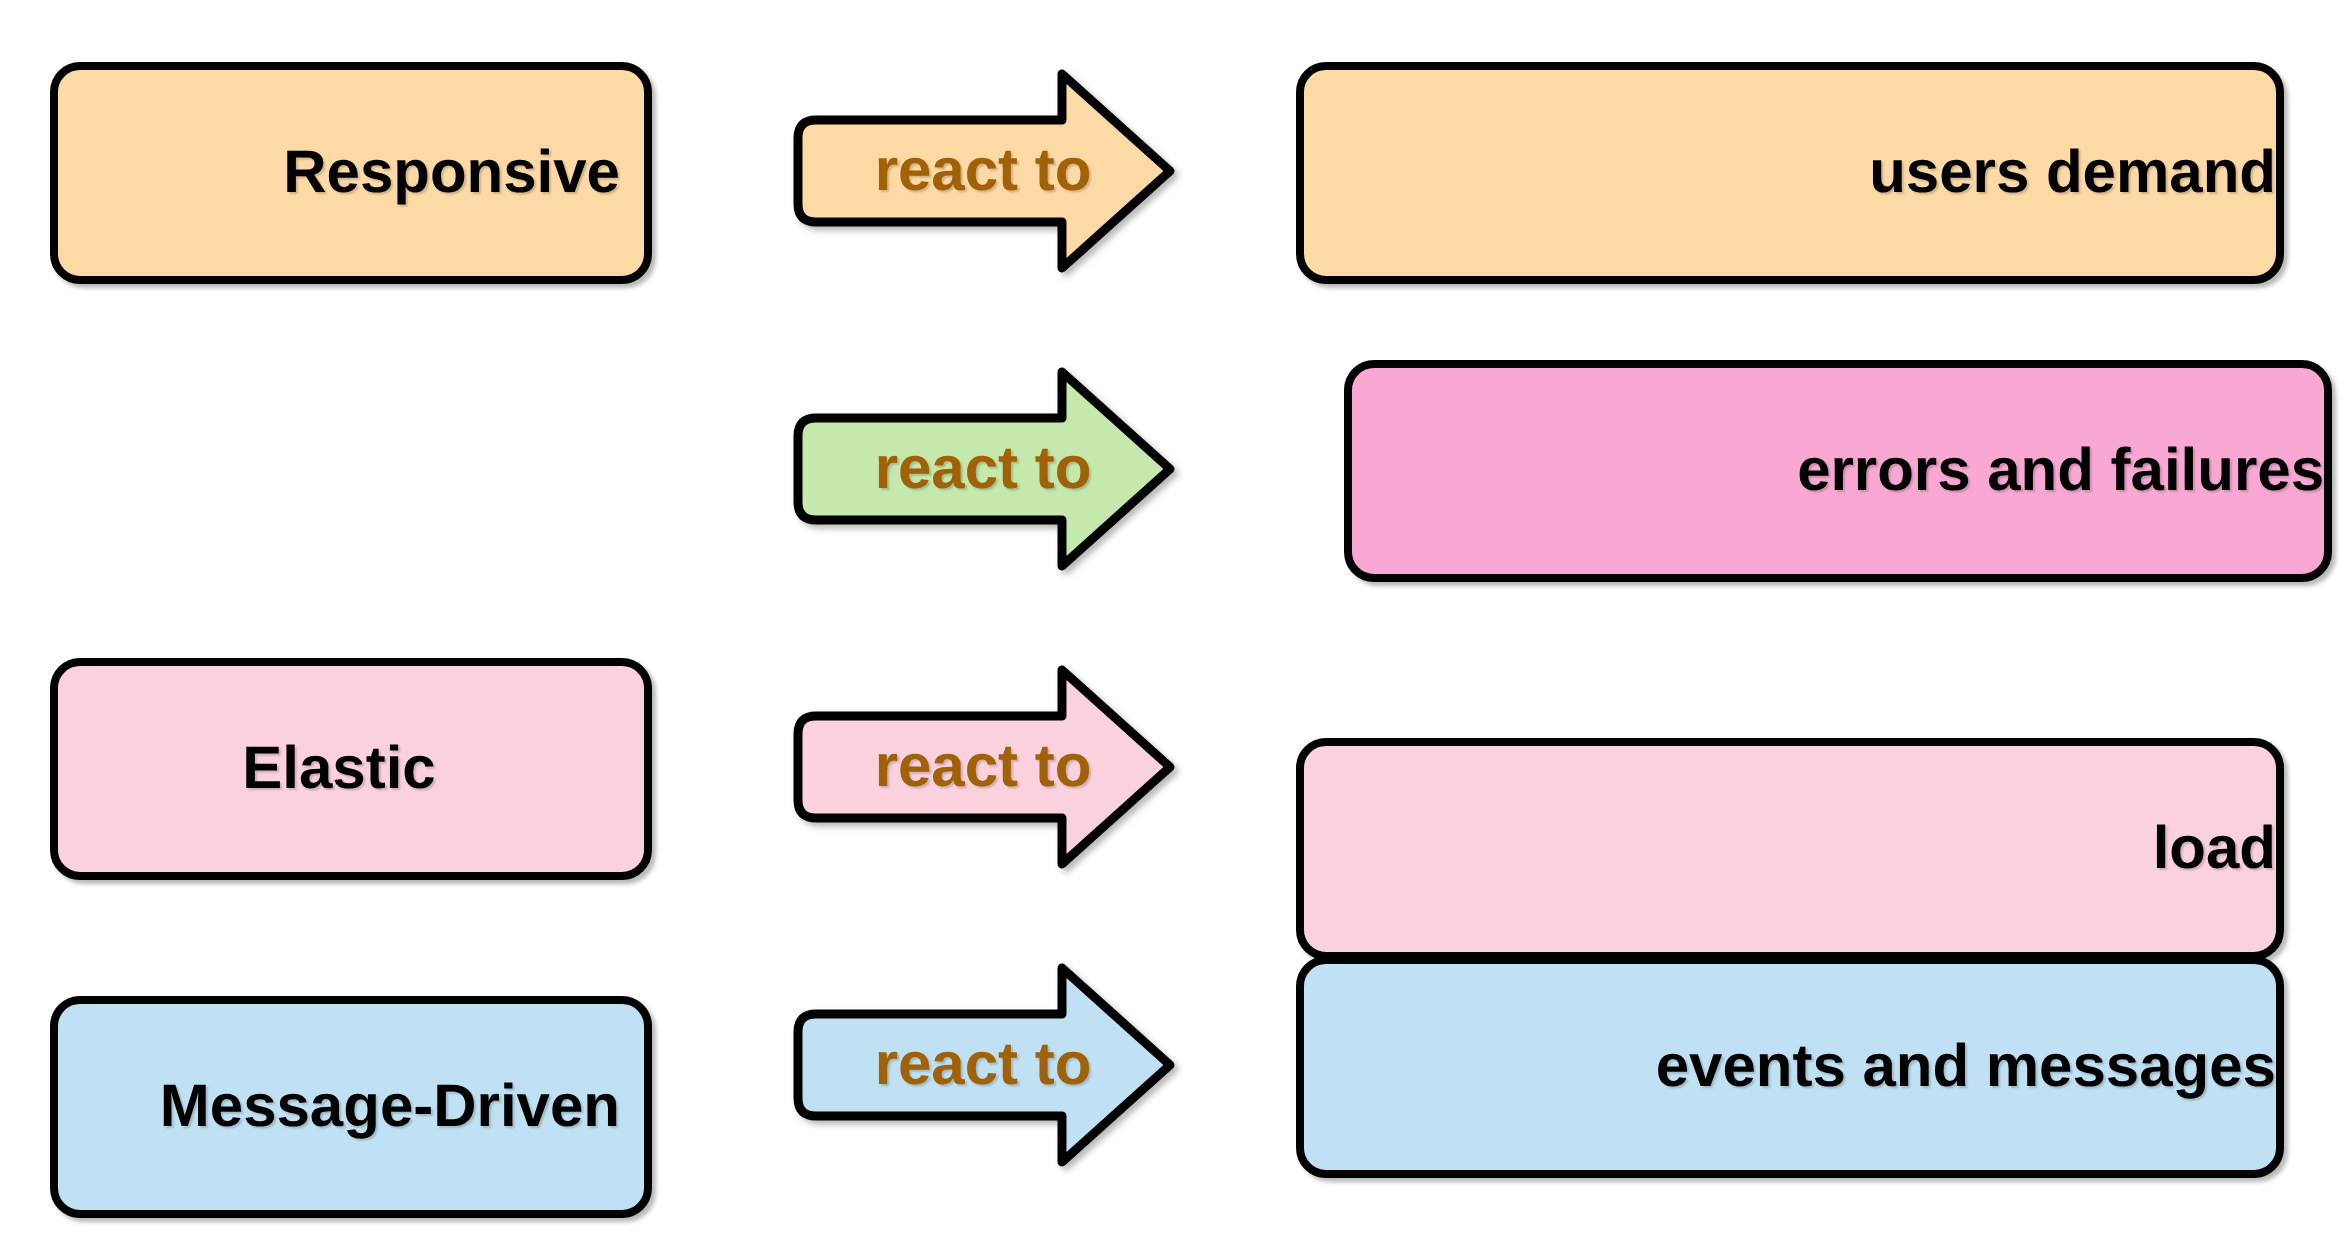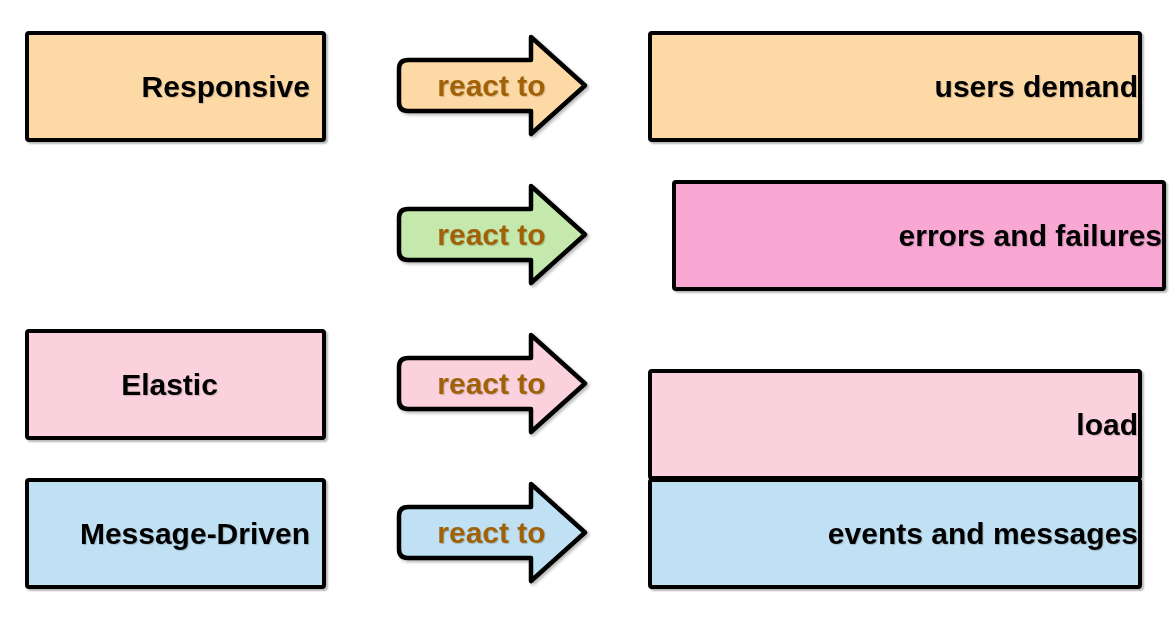--- a/index.html
+++ b/index.html
@@ -24,21 +24,21 @@
   .row-0 { top: 31px; }
   .row-1 { top: 180px; }
   .row-2 { top: 329px; }
   .row-3 { top: 478px; }
 
   .box {
     position: absolute;
     top: 0;
     height: 103px;            
     border: 4.5px solid #000000;
-    border-radius: 4px;
+    border-radius: 15px;
     display: flex;
     align-items: center;
     box-sizing: content-box;
     box-shadow: 2px 2px 2px rgba(0,0,0,0.28);
   }
   .trait-box {
     left: 25px;
     width: 293px;             
     justify-content: flex-end;
     padding-right: 0;
@@ -129,21 +129,21 @@
         <path d="M 13 27 H 136 V 4 L 190 52.5 L 136 101 V 78 H 13 Q 4 78 4 69 V 36 Q 4 27 13 27 Z" stroke="#000000" stroke-width="4.5" stroke-linejoin="round" fill="#fad1dc"></path>
       </svg>
       <div class="arrow-label">react to</div>
     </div>
     <div class="box target-box" style="background-color: rgb(250, 209, 220); margin-top: 40px;">
       <span class="box-label">load</span>
     </div>
   </div>
 
   <div class="row row-3">
-    <div class="box trait-box" style="background-color: rgb(191, 225, 243);">
+    <div class="box trait-box" style="background-color: rgb(191, 225, 243); margin-top: 20px;">
       <span class="box-label">Message-Driven</span>
     </div>
     <div class="arrow-wrap">
       <svg width="193" height="105" viewBox="0 0 193 105">
         <path d="M 13 27 H 136 V 4 L 190 52.5 L 136 101 V 78 H 13 Q 4 78 4 69 V 36 Q 4 27 13 27 Z" stroke="#000000" stroke-width="4.5" stroke-linejoin="round" fill="#bfe1f3"></path>
       </svg>
       <div class="arrow-label">react to</div>
     </div>
     <div class="box target-box" style="background-color: rgb(191, 225, 243);">
       <span class="box-label">events and messages</span>

